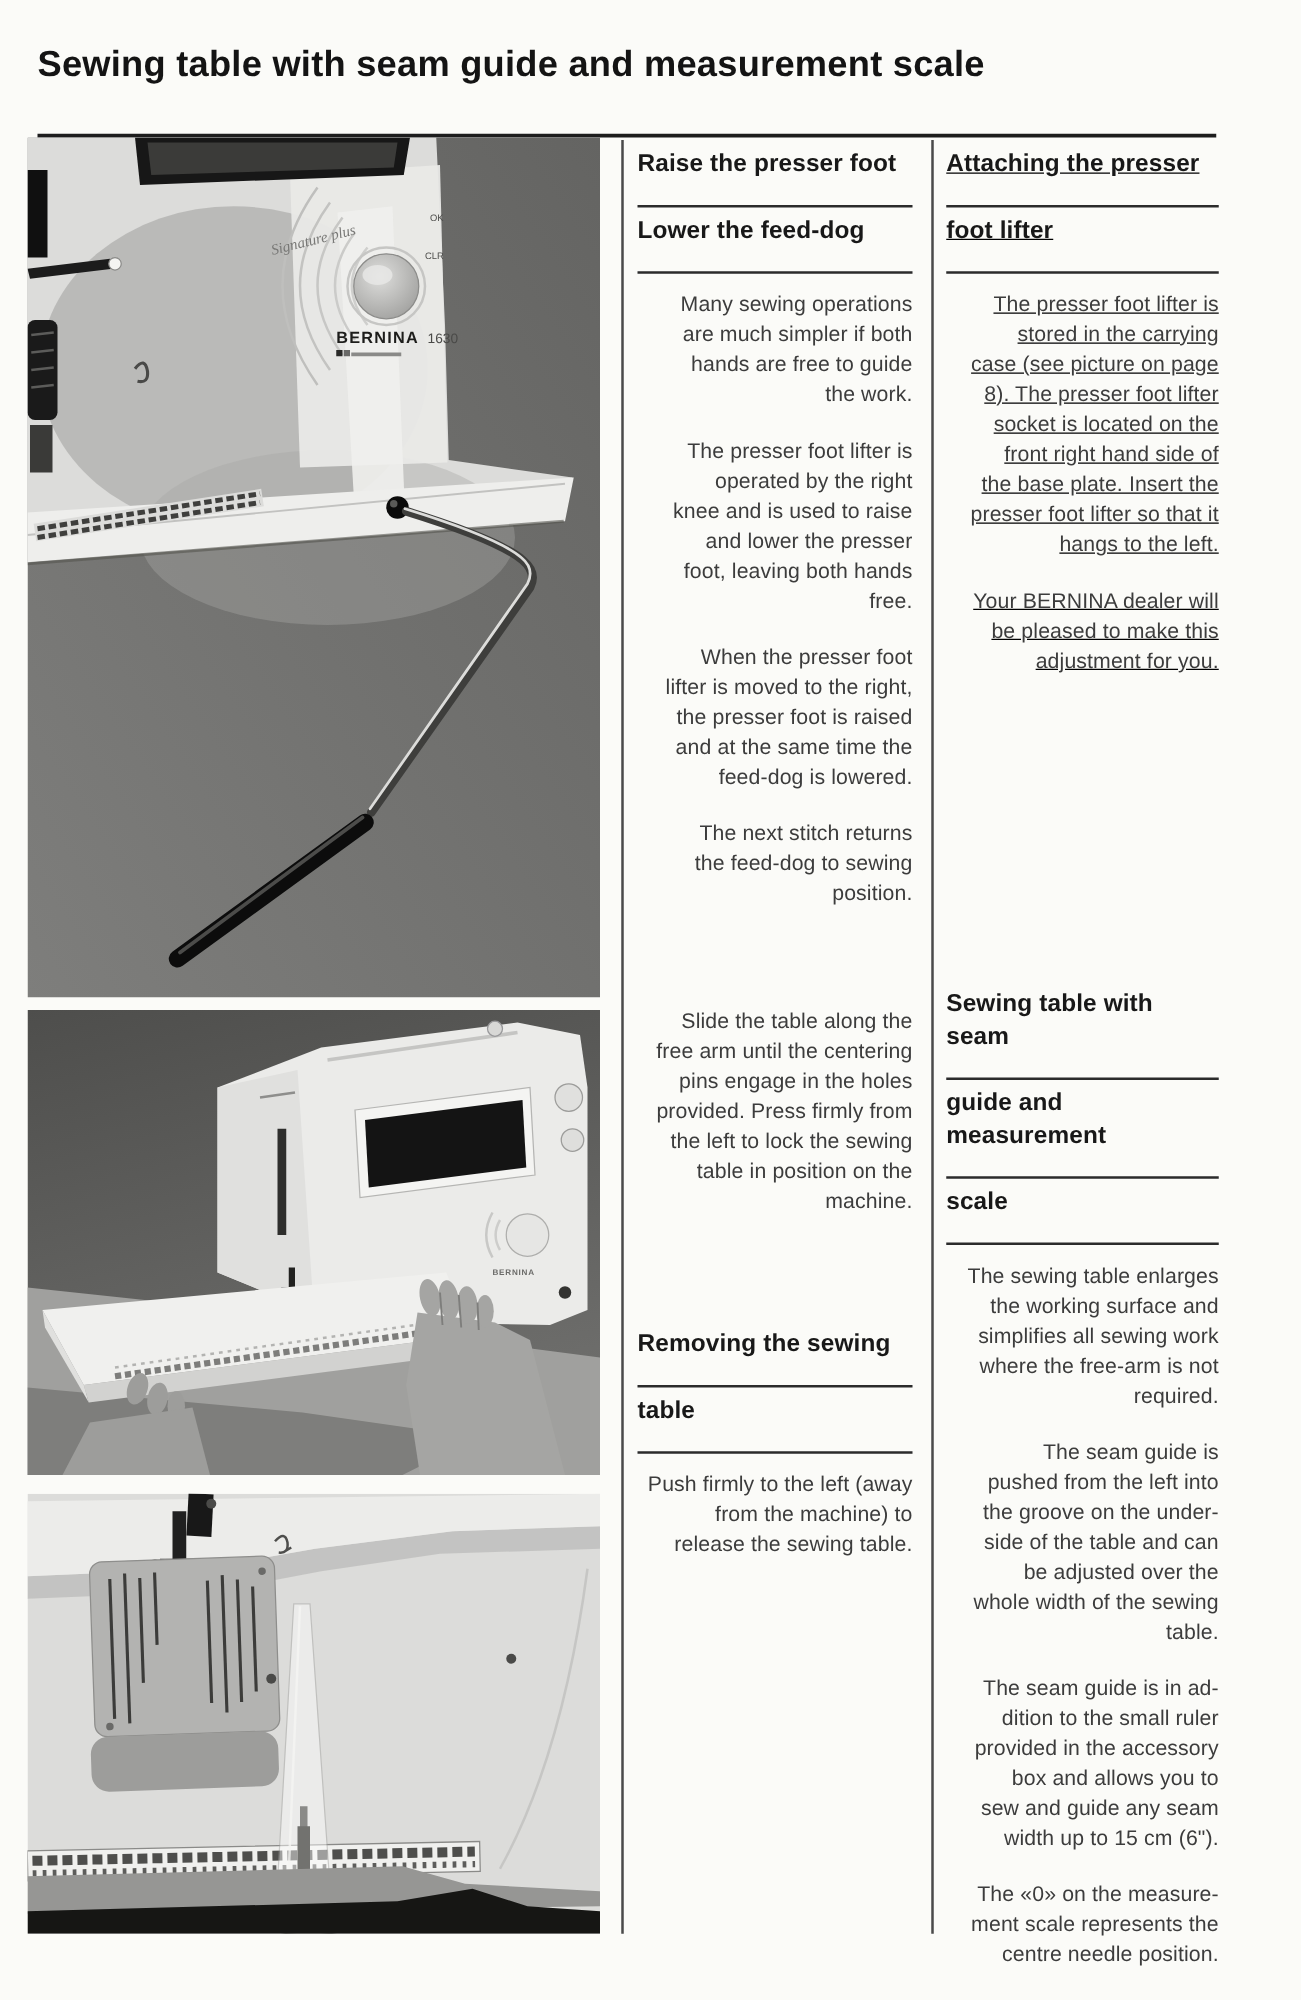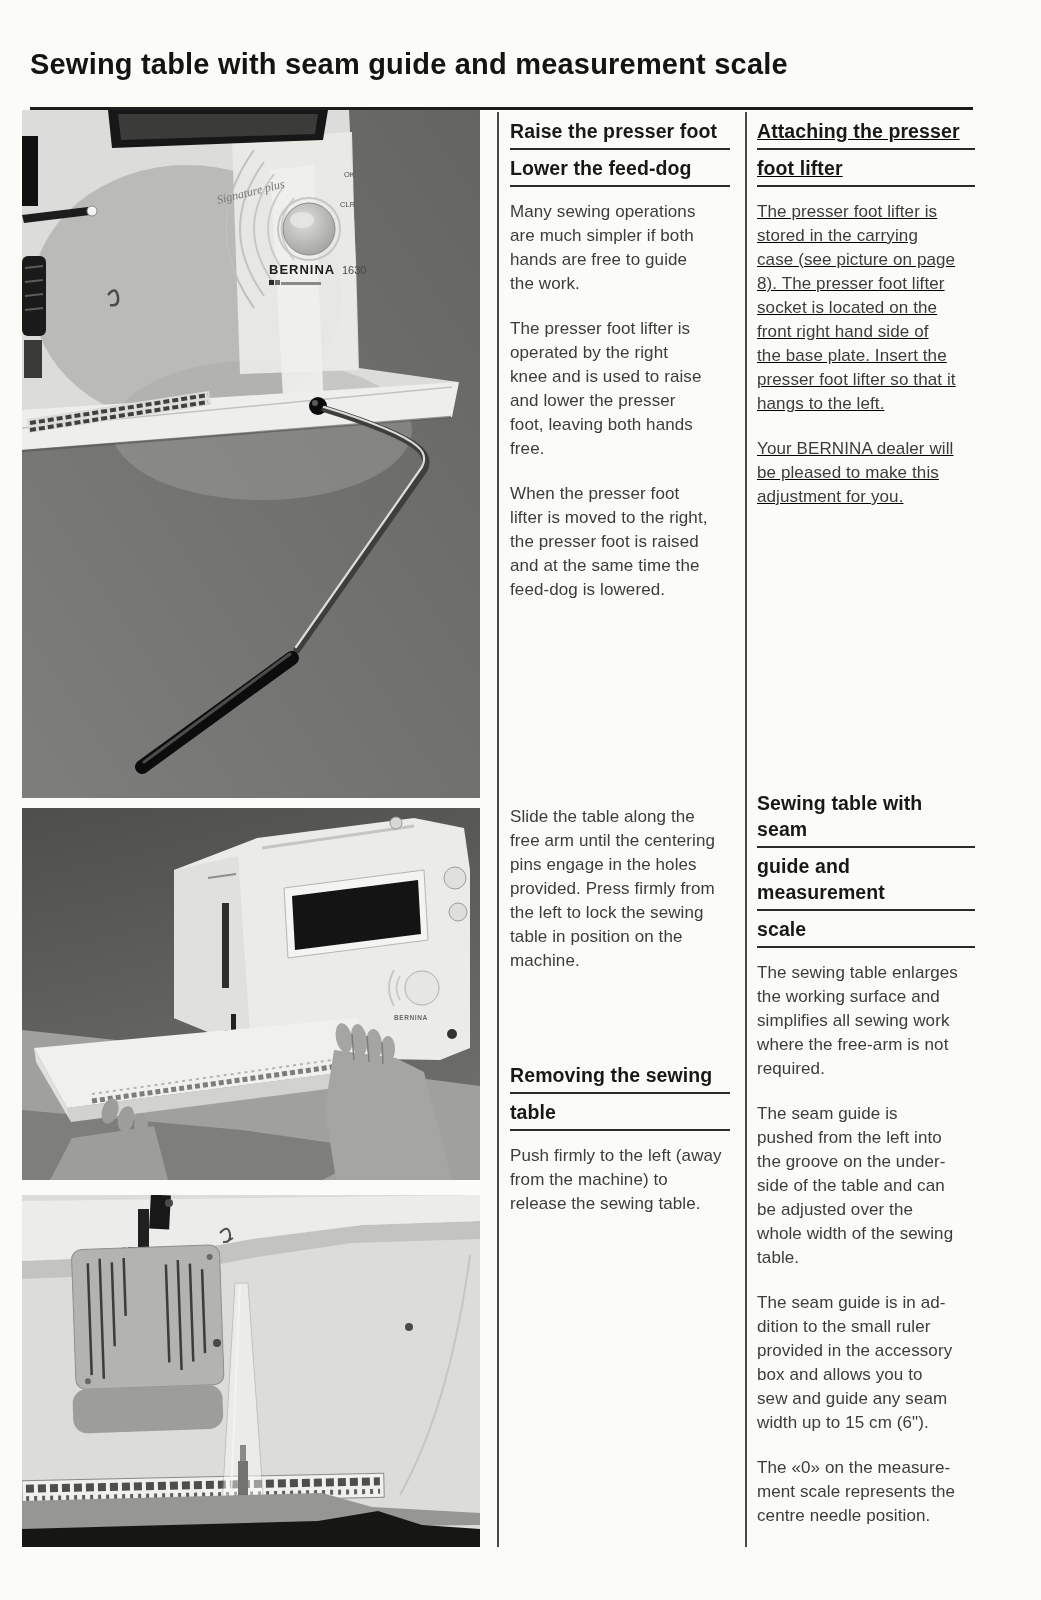--- a/index.html
+++ b/index.html
@@ -2,46 +2,46 @@
 <html><head>
 <meta charset="utf-8">
 <style>
   html,body{margin:0;padding:0;background:#e8e8e8;}
   .page{
     position:relative;width:1041px;height:1600px;margin:0 auto;
     background:#fbfbf8;font-family:"Liberation Sans",sans-serif;overflow:hidden;
   }
   .page-title{
     position:absolute;left:30px;top:36px;width:940px;
-    font-size:29px;font-weight:bold;color:#141414;letter-spacing:.2px;margin-top:12px;
+    font-size:29px;font-weight:bold;color:#141414;letter-spacing:.2px;
   }
   .title-rule{position:absolute;left:30px;top:107px;width:943px;height:3px;background:#1d1d1d;}
   .vdiv{position:absolute;top:112px;width:2px;height:1435px;background:#4a4a4a;}
   .vdiv-1{left:497px;} .vdiv-2{left:745px;}
 
   .photo{position:absolute;left:22px;width:498px;line-height:0;}
   .photo-1{top:110px;height:688px;}
   .photo-2{top:808px;height:372px;}
   .photo-3{top:1195px;height:352px;}
   .photo svg{display:block;}
 
   .col{position:absolute;top:0;height:1600px;}
   .col-mid{left:510px;width:220px;}
   .col-right{left:757px;width:218px;}
   .sec{position:absolute;left:0;width:100%;}
   .sec-raise{top:118px;} .sec-fitting{top:792px;} .sec-removing{top:1062px;}
   .sec-attach{top:118px;text-decoration:underline;} .sec-table{top:790px;}
 
   .hline{
     display:block;font-size:19.5px;line-height:26px;font-weight:bold;color:#181818;
-    border-bottom:2px solid #2b2b2b;padding-bottom:4px;margin-bottom:5px;letter-spacing:.1px;
+    border-bottom:2px solid #2b2b2b;padding-bottom:20px;margin-bottom:5px;letter-spacing:.1px;
   }
   .body-text{
     white-space:pre-line;font-size:17px;line-height:24px;color:#3c3c3c;
-    margin:0 0 21px 0;letter-spacing:.1px;
+    margin:0 0 21px 0;letter-spacing:.1px;text-align:right;
   }
   .first-p{margin-top:13px;}
 
   
   .t-ok{font:7.5px "Liberation Sans",sans-serif;fill:#4c4c4a;}
   .t-script{font:italic 12px "Liberation Serif",serif;fill:#787876;}
   .t-bernina{font:bold 13px "Liberation Sans",sans-serif;fill:#1d1d1b;letter-spacing:1px;}
   .t-model{font:11px "Liberation Sans",sans-serif;fill:#4a4a48;}
   .t-bernina-sm{font:bold 6.5px "Liberation Sans",sans-serif;fill:#6a6a68;letter-spacing:.6px;}
 </style>
@@ -270,20 +270,23 @@
 operated by the right
 knee and is used to raise
 and lower the presser
 foot, leaving both hands
 free.</p>
       <p class="body-text">When the presser foot
 lifter is moved to the right,
 the presser foot is raised
 and at the same time the
 feed-dog is lowered.</p>
+      <p class="body-text">The next stitch returns
+the feed-dog to sewing
+position.</p>
     </div>
 
     <div class="sec sec-fitting">
       <p class="body-text first-p">Slide the table along the
 free arm until the centering
 pins engage in the holes
 provided. Press firmly from
 the left to lock the sewing
 table in position on the
 machine.</p>

